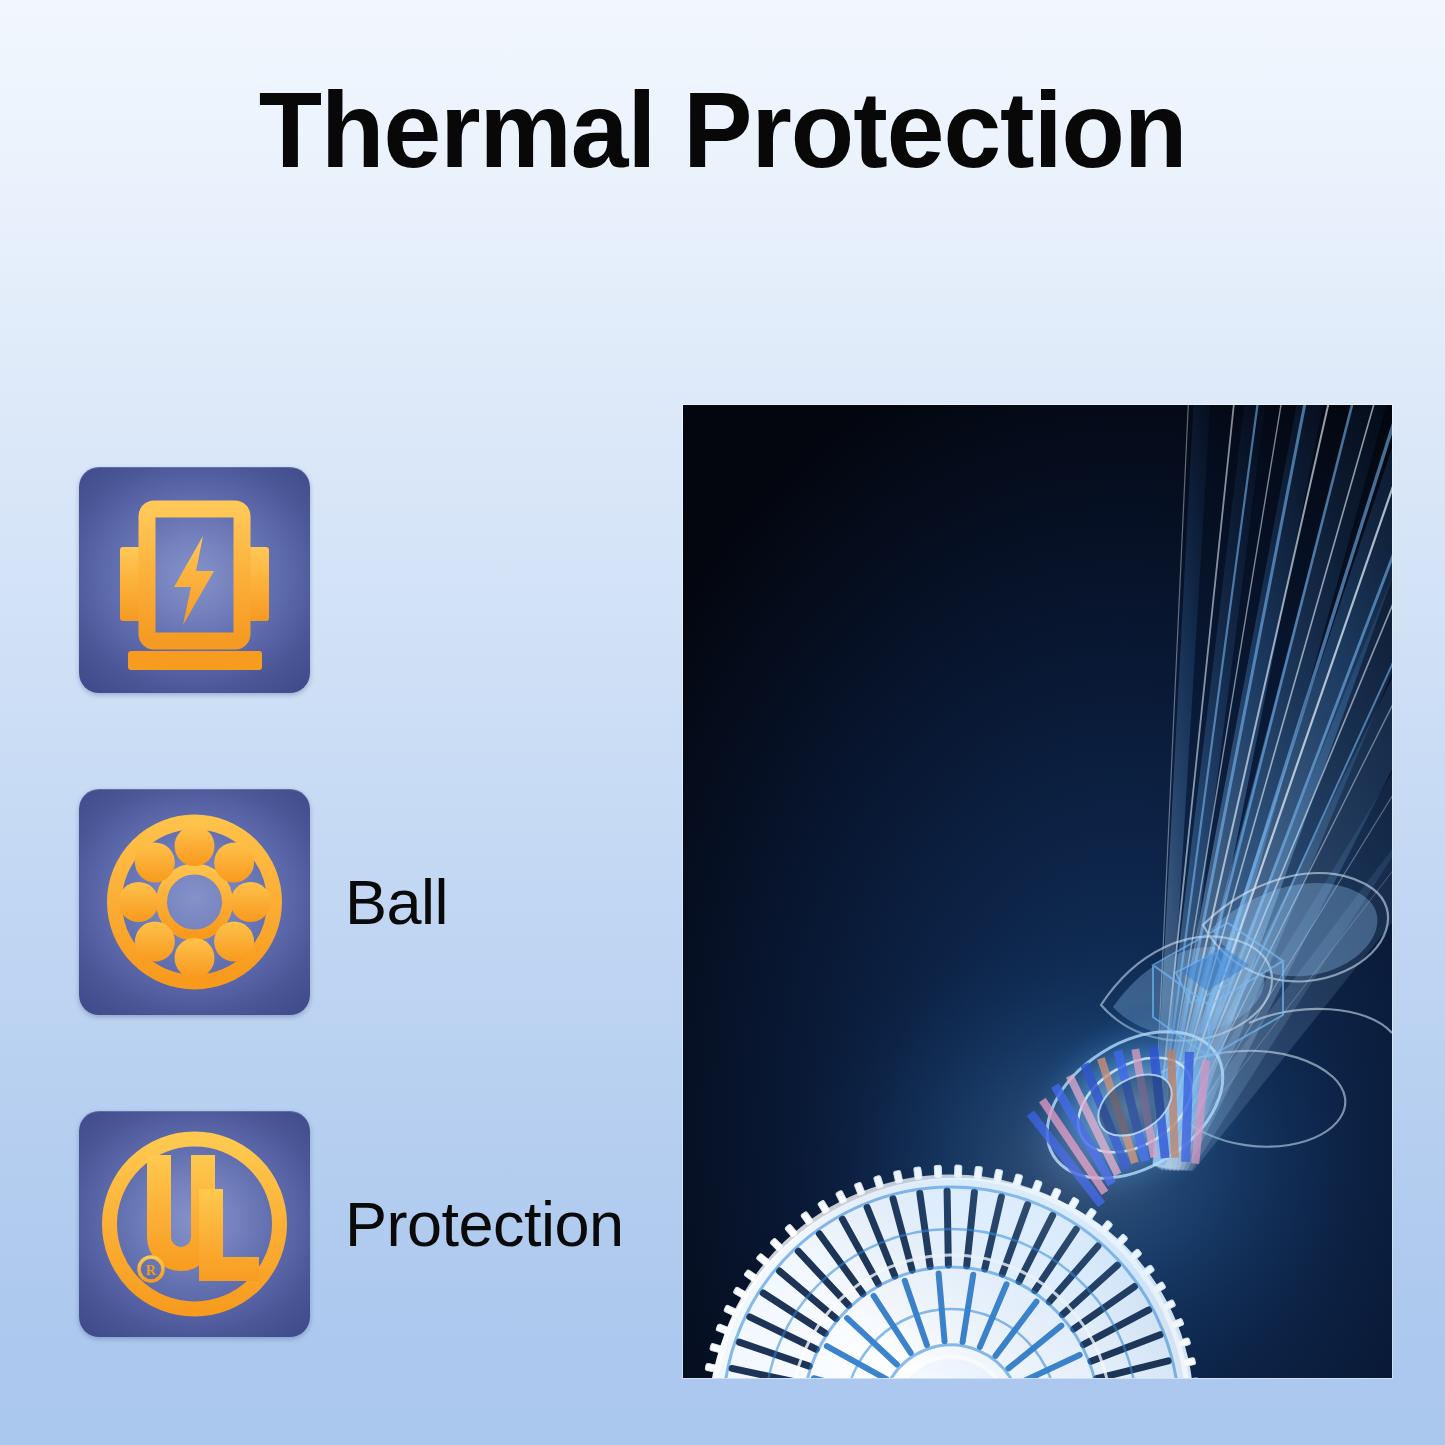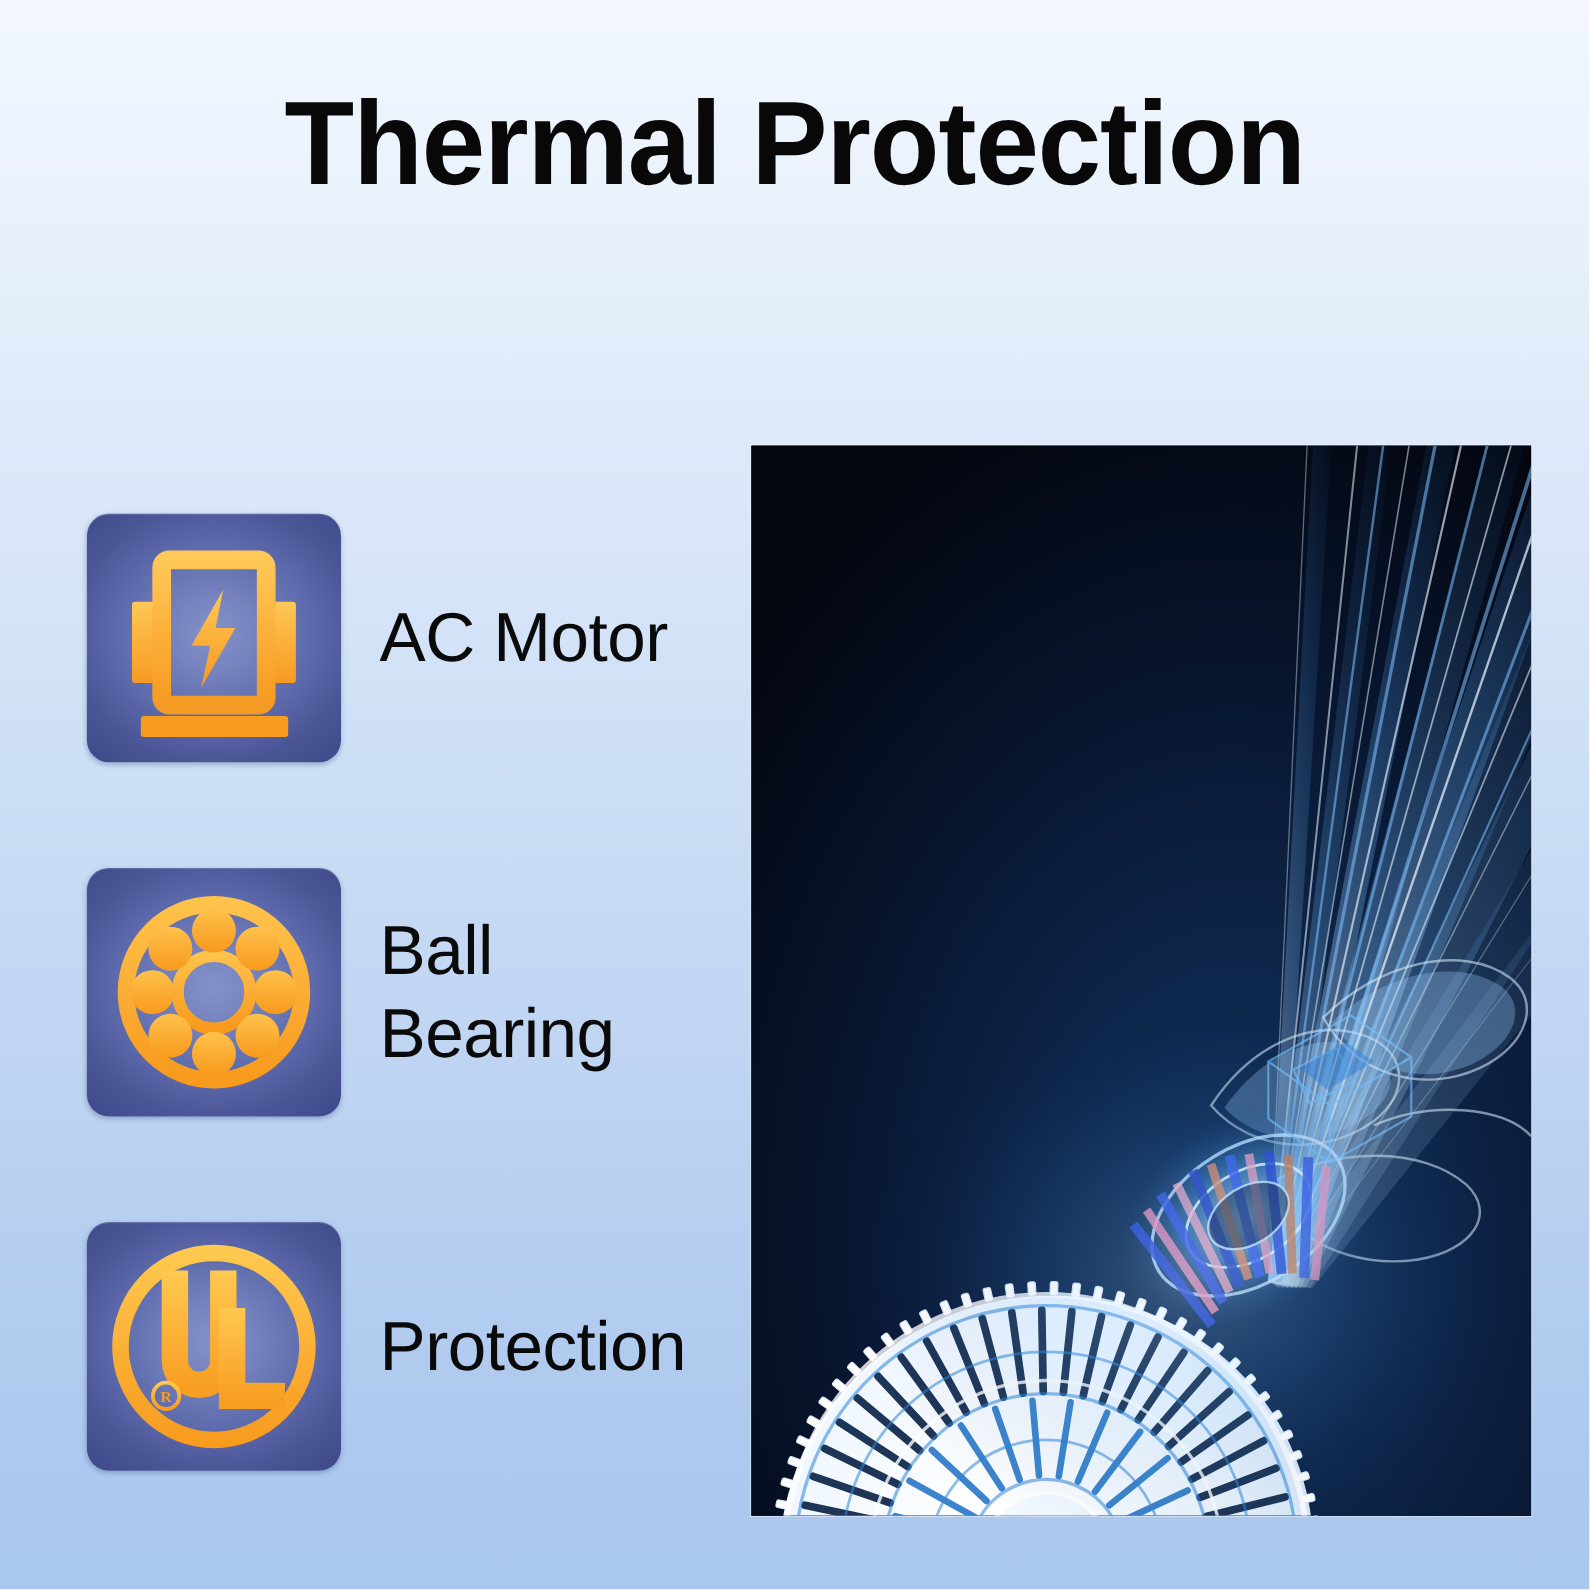--- a/index.html
+++ b/index.html
@@ -143,23 +143,20 @@
 
           <rect x="168" y="80" width="22" height="74" rx="3" fill="url(#amb)"></rect>
 
           <rect x="68" y="42" width="95" height="132" rx="7" fill="none" stroke="url(#amb)" stroke-width="17"></rect>
 
           <path d="M124 69 L95 120 L112 120 L104 158 L135 104 L117 104 Z" fill="url(#amb)"></path>
 
           <rect x="49" y="184" width="134" height="19" rx="3" fill="#f79c1f"></rect>
         </svg>
       </div>
-      <div class="feature-label">
-        <span class="ln">AC Motor</span>
-      </div>
     </div>
 
     <div class="feature-row">
       <div class="icon-tile">
         <svg viewBox="0 0 231 226">
           <defs>
             <linearGradient id="bbg" x1="0" y1="0" x2="0" y2="1">
               <stop offset="0%" stop-color="#ffc24a"></stop>
               <stop offset="55%" stop-color="#fbab33"></stop>
               <stop offset="100%" stop-color="#f89a1c"></stop>
@@ -175,21 +172,20 @@
           <circle cx="171.5" cy="113" r="20" fill="url(#bbg)"></circle>
           <circle cx="155.1" cy="152.6" r="20" fill="url(#bbg)"></circle>
           <circle cx="115.5" cy="169" r="20" fill="url(#bbg)"></circle>
           <circle cx="75.9" cy="152.6" r="20" fill="url(#bbg)"></circle>
           <circle cx="59.5" cy="113" r="20" fill="url(#bbg)"></circle>
           <circle cx="75.9" cy="73.4" r="20" fill="url(#bbg)"></circle>
         </svg>
       </div>
       <div class="feature-label">
         <span class="ln">Ball</span>
-        <span class="ln">Bearing</span>
       </div>
     </div>
 
     <div class="feature-row">
       <div class="icon-tile">
         <svg viewBox="0 0 231 226">
           <defs>
             <linearGradient id="ulg" x1="0" y1="0" x2="0" y2="1">
               <stop offset="0%" stop-color="#ffc94f"></stop>
               <stop offset="55%" stop-color="#fbae35"></stop>

